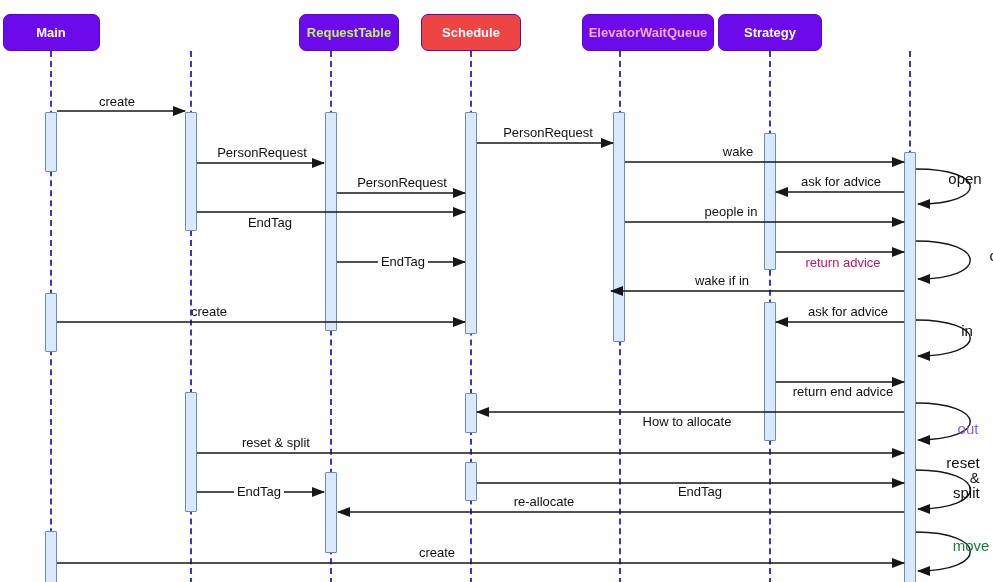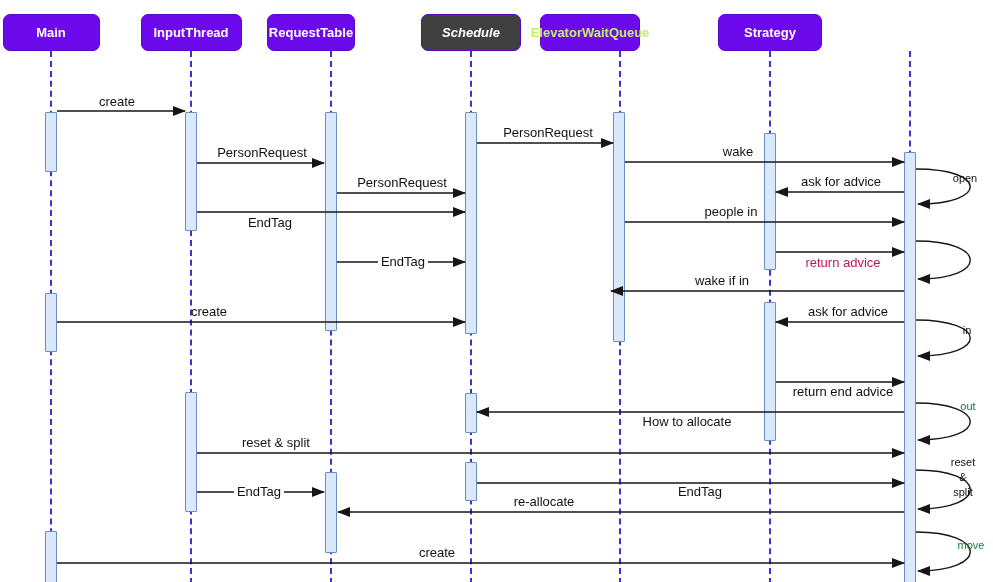--- a/index.html
+++ b/index.html
@@ -37,51 +37,48 @@
     transform:translate(-50%,-50%);
     font-size:13px;
     white-space:nowrap;
     z-index:4;
     line-height:14px;
   }
   .msg-label.on-line{background:#fff;padding:0 3px;}
   .loop-label{
     position:absolute;
     transform:translate(-50%,-50%);
-    font-size:11px;
+    font-size:15px;
     white-space:pre-line;
-    text-align:center;
+    text-align:right;
     z-index:4;
     line-height:15px;
   }
 </style>
 </head>
 <body>
 
 <div id="canvas">
     <div class="lifeline" style="left: 50px; border-left: 2px dashed rgb(58, 53, 207);"></div>
     <div class="lifeline" style="left: 190px; border-left: 2px dashed rgb(58, 53, 207);"></div>
     <div class="lifeline" style="left: 330px; border-left: 2px dashed rgb(58, 53, 207);"></div>
     <div class="lifeline" style="left: 470px; border-left: 2px dashed rgb(58, 53, 207);"></div>
     <div class="lifeline" style="left: 619px; border-left: 2px dashed rgb(58, 53, 207);"></div>
     <div class="lifeline" style="left: 769px; border-left: 2px dashed rgb(58, 53, 207);"></div>
     <div class="lifeline" style="left: 909px; border-left: 2px dashed rgb(58, 53, 207);"></div>
     <div class="actor-box" style="left: 2.5px; width: 97px; background: rgb(109, 10, 236); border: 1px solid rgb(90, 8, 200); color: rgb(255, 255, 255);">
       <span>Main</span>
     </div>
-    <div class="actor-box" style="left: 140.5px; width: 101px; background: rgb(109, 10, 236); border: 1px solid rgb(90, 8, 200); color: rgb(255, 255, 255);">
-      <span>InputThread</span>
-    </div>
-    <div class="actor-box" style="left: 267px; width: 88px; background: rgb(109, 10, 236); border: 1px solid rgb(90, 8, 200); color: #ffffff;">
+    <div class="actor-box" style="left: 299px; width: 100px; background: rgb(109, 10, 236); border: 1px solid rgb(90, 8, 200); color: #bef264;">
       <span>RequestTable</span>
     </div>
-    <div class="actor-box" style="left: 421px; width: 100px; background: #404040; border: 1px solid rgb(90, 8, 200); color: rgb(255, 255, 255); font-style: italic;">
+    <div class="actor-box" style="left: 421px; width: 100px; background: #ef4444; border: 1px solid rgb(90, 8, 200); color: rgb(255, 255, 255);">
       <span>Schedule</span>
     </div>
-    <div class="actor-box" style="left: 540px; width: 100px; background: rgb(109, 10, 236); border: 1px solid rgb(90, 8, 200); color: #bef264;">
+    <div class="actor-box" style="left: 582px; width: 132px; background: rgb(109, 10, 236); border: 1px solid rgb(90, 8, 200); color: #f9a8d4;">
       <span>ElevatorWaitQueue</span>
     </div>
     <div class="actor-box" style="left: 718px; width: 104px; background: rgb(109, 10, 236); border: 1px solid rgb(90, 8, 200); color: rgb(255, 255, 255); align-items: center;">
       <span>Strategy</span>
     </div>
     <div class="activation" style="left: 45px; top: 100px; height: 60px; background: rgb(218, 232, 252); border: 1px solid rgb(108, 142, 191);"></div>
     <div class="activation" style="left: 45px; top: 281px; height: 59px; background: rgb(218, 232, 252); border: 1px solid rgb(108, 142, 191);"></div>
     <div class="activation" style="left: 45px; top: 519px; height: 59px; background: rgb(218, 232, 252); border: 1px solid rgb(108, 142, 191);"></div>
     <div class="activation" style="left: 185px; top: 100px; height: 119px; background: rgb(218, 232, 252); border: 1px solid rgb(108, 142, 191);"></div>
     <div class="activation" style="left: 185px; top: 380px; height: 120px; background: rgb(218, 232, 252); border: 1px solid rgb(108, 142, 191);"></div>
@@ -143,17 +140,17 @@
     <div class="msg-label" style="left: 843px; top: 380px; color: rgb(17, 17, 17); text-align: right;">return end advice</div>
     <div class="msg-label" style="left: 687px; top: 410px; color: rgb(17, 17, 17);">How to allocate</div>
     <div class="msg-label" style="left: 276px; top: 431px; color: rgb(17, 17, 17);">reset &amp; split</div>
     <div class="msg-label" style="left: 700px; top: 480px; color: rgb(17, 17, 17);">EndTag</div>
     <div class="msg-label on-line" style="left: 259px; top: 480px; color: rgb(17, 17, 17);">EndTag</div>
     <div class="msg-label" style="left: 544px; top: 490px; color: rgb(17, 17, 17);">re-allocate</div>
     <div class="msg-label" style="left: 437px; top: 541px; color: rgb(17, 17, 17);">create</div>
     <div class="loop-label" style="left: 965px; top: 166px; color: rgb(17, 17, 17);">open</div>
     <div class="loop-label" style="left: 1007px; top: 243px; color: rgb(17, 17, 17);">close</div>
     <div class="loop-label" style="left: 967px; top: 318px; color: rgb(17, 17, 17);">in</div>
-    <div class="loop-label" style="left: 968px; top: 394px; color: #15803d;">out</div>
+    <div class="loop-label" style="left: 968px; top: 416px; color: #8b5cf6;">out</div>
     <div class="loop-label" style="left: 963px; top: 465px; color: rgb(17, 17, 17);">reset &amp;
 split</div>
     <div class="loop-label" style="left: 971px; top: 533px; color: #15803d;">move</div>
   </div>
 
 </body></html>

